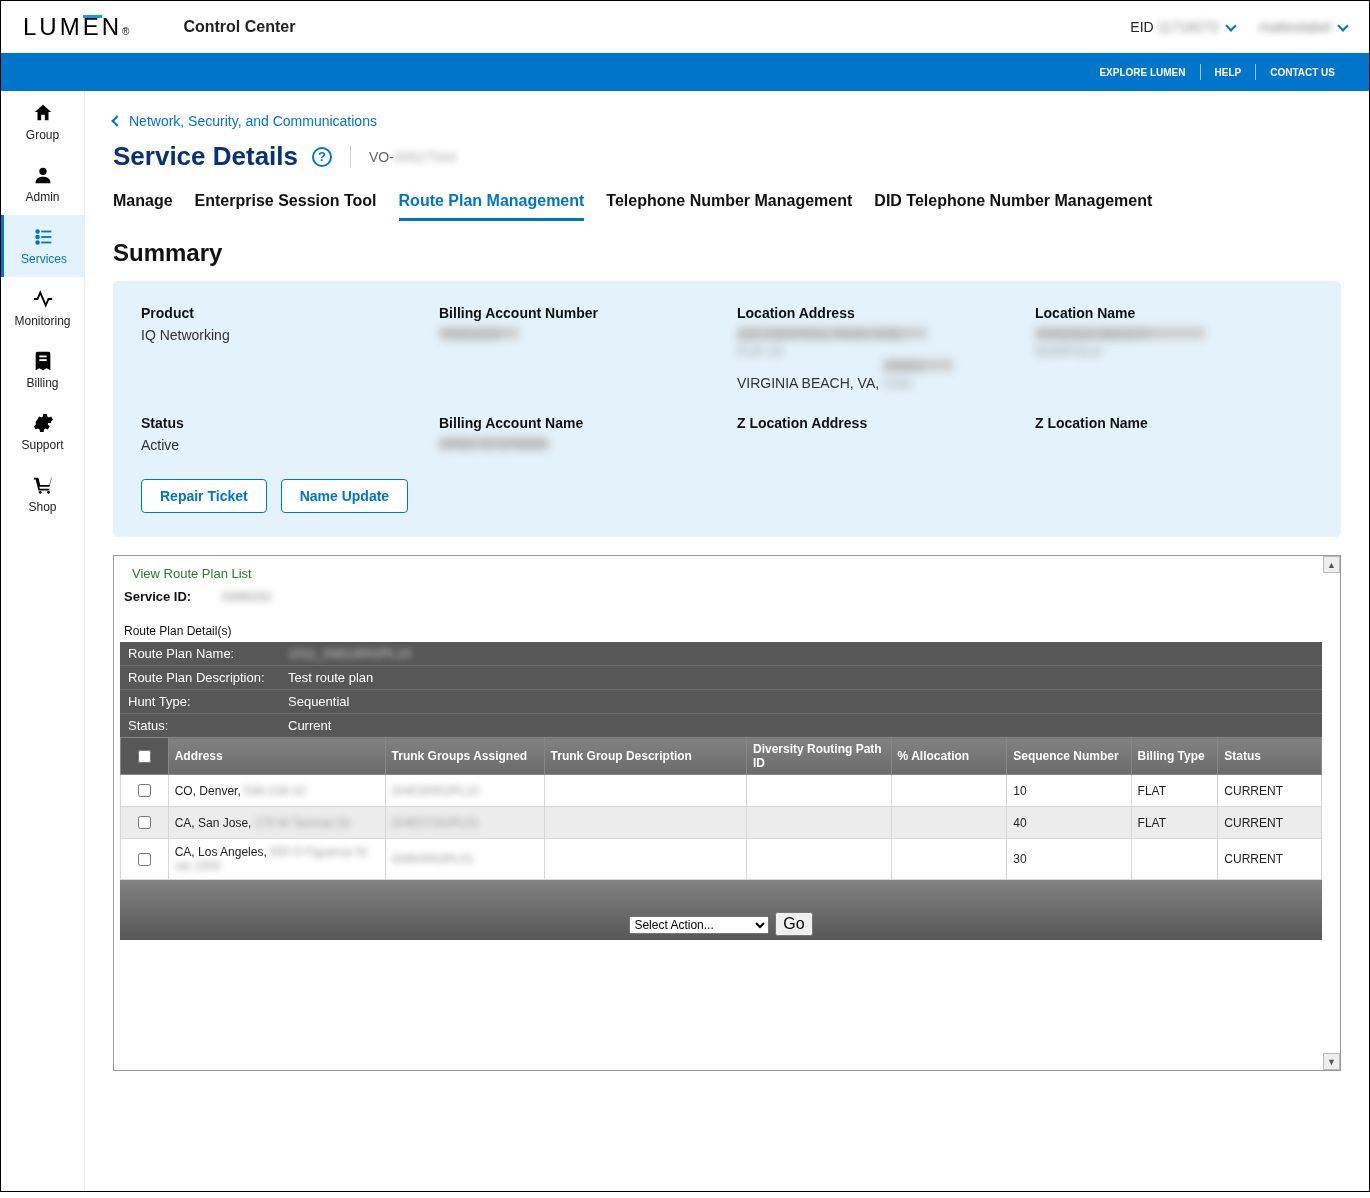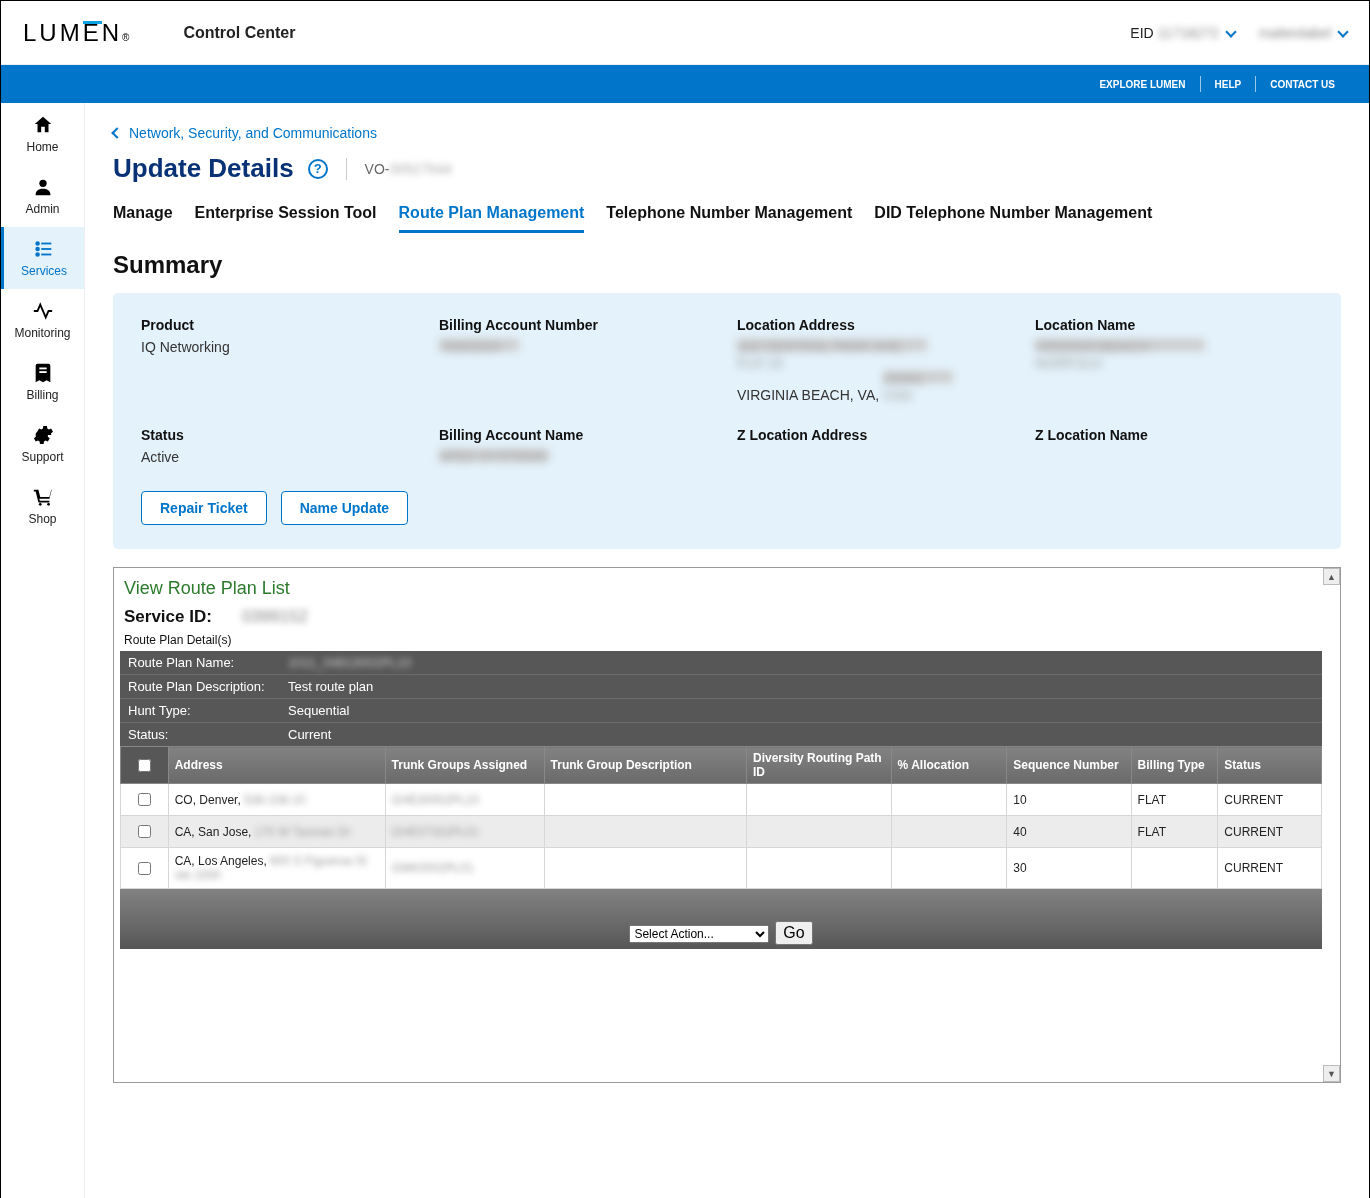--- a/index.html
+++ b/index.html
@@ -23,21 +23,21 @@
     font-size: 14px;
     color: var(--text);
     background: #fff;
     width: 1370px;
     border: 1px solid #000;
   }
   
   .top-header {
     display: flex;
     align-items: center;
-    height: 64px;
+    height: 52px;
     padding: 0 22px;
     border-bottom: 1px solid #eee;
   }
   .logo {
     font-family: Arial, sans-serif;
     font-weight: 400;
     font-size: 24px;
     letter-spacing: 3px;
     color: #000;
     margin-right: 54px;
@@ -173,22 +173,22 @@
   }
   
   .frame {
     border: 1px solid #9a9a9a;
     margin-top: 18px;
     height: 516px;
     position: relative;
     overflow: hidden;
   }
   .frame-inner { height: 100%; overflow: auto; padding: 10px 6px 0 6px; }
-  .vrpl { color: var(--green); font-size: 18px; cursor: pointer; margin-left: 4px; }
-  .svc-row { display: flex; gap: 30px; font-size: 17px; margin: 8px 0 6px 4px; align-items: center;}
+  .vrpl { color: var(--green); font-size: 13px; cursor: pointer; margin-left: 12px; }
+  .svc-row { display: flex; gap: 30px; font-size: 13px; margin: 8px 0 20px 4px; align-items: center;}
   .svc-row strong { font-weight: 700; }
   .svc-row .blur { filter: blur(3px); color: #888; }
   .rpd { font-size: 12px; margin-left: 4px; margin-bottom: 4px; }
   .dark-panel {
     background: #575757;
     color: #fff;
     font-size: 13px;
     margin: 0 0 0 0;
   }
   .dark-row { display: flex; border-bottom: 1px solid #6b6b6b; }
@@ -271,21 +271,21 @@
   <a href="#">CONTACT US</a>
 </div>
 
 <div class="layout">
 
   <div class="sidebar">
     <div class="side-item">
       <svg viewBox="0 0 24 24" fill="#000">
           <path d="M12 3l9 8h-3v9h-4v-6h-4v6H6v-9H3l9-8z"></path>
         </svg>
-      <span>Home</span>
+      <span>Group</span>
     </div>
     <div class="side-item">
       <svg viewBox="0 0 24 24" fill="#000">
           <circle cx="12" cy="8" r="4"></circle>
           <path d="M4 20c0-4 4-6 8-6s8 2 8 6v1H4v-1z"></path>
         </svg>
       <span>Admin</span>
     </div>
     <div class="side-item active">
       <svg viewBox="0 0 24 24" fill="none" stroke="#0075c9" stroke-width="2">
@@ -329,21 +329,21 @@
   </div>
 
   <div class="main">
 
     <div class="breadcrumb">
       <span class="chev-left"></span>
       <span>Network, Security, and Communications</span>
     </div>
 
     <div class="page-title-row">
-      <span class="page-title">Update Details</span>
+      <span class="page-title">Service Details</span>
       <span class="help-circle">?</span>
       <span class="title-sep"></span>
       <span class="vo-id">
         <span>VO-</span><span class="blur">00527544</span>
       </span>
     </div>
 
     <div class="tabs">
       <div class="tab">Manage</div>
       <div class="tab">Enterprise Session Tool</div>

